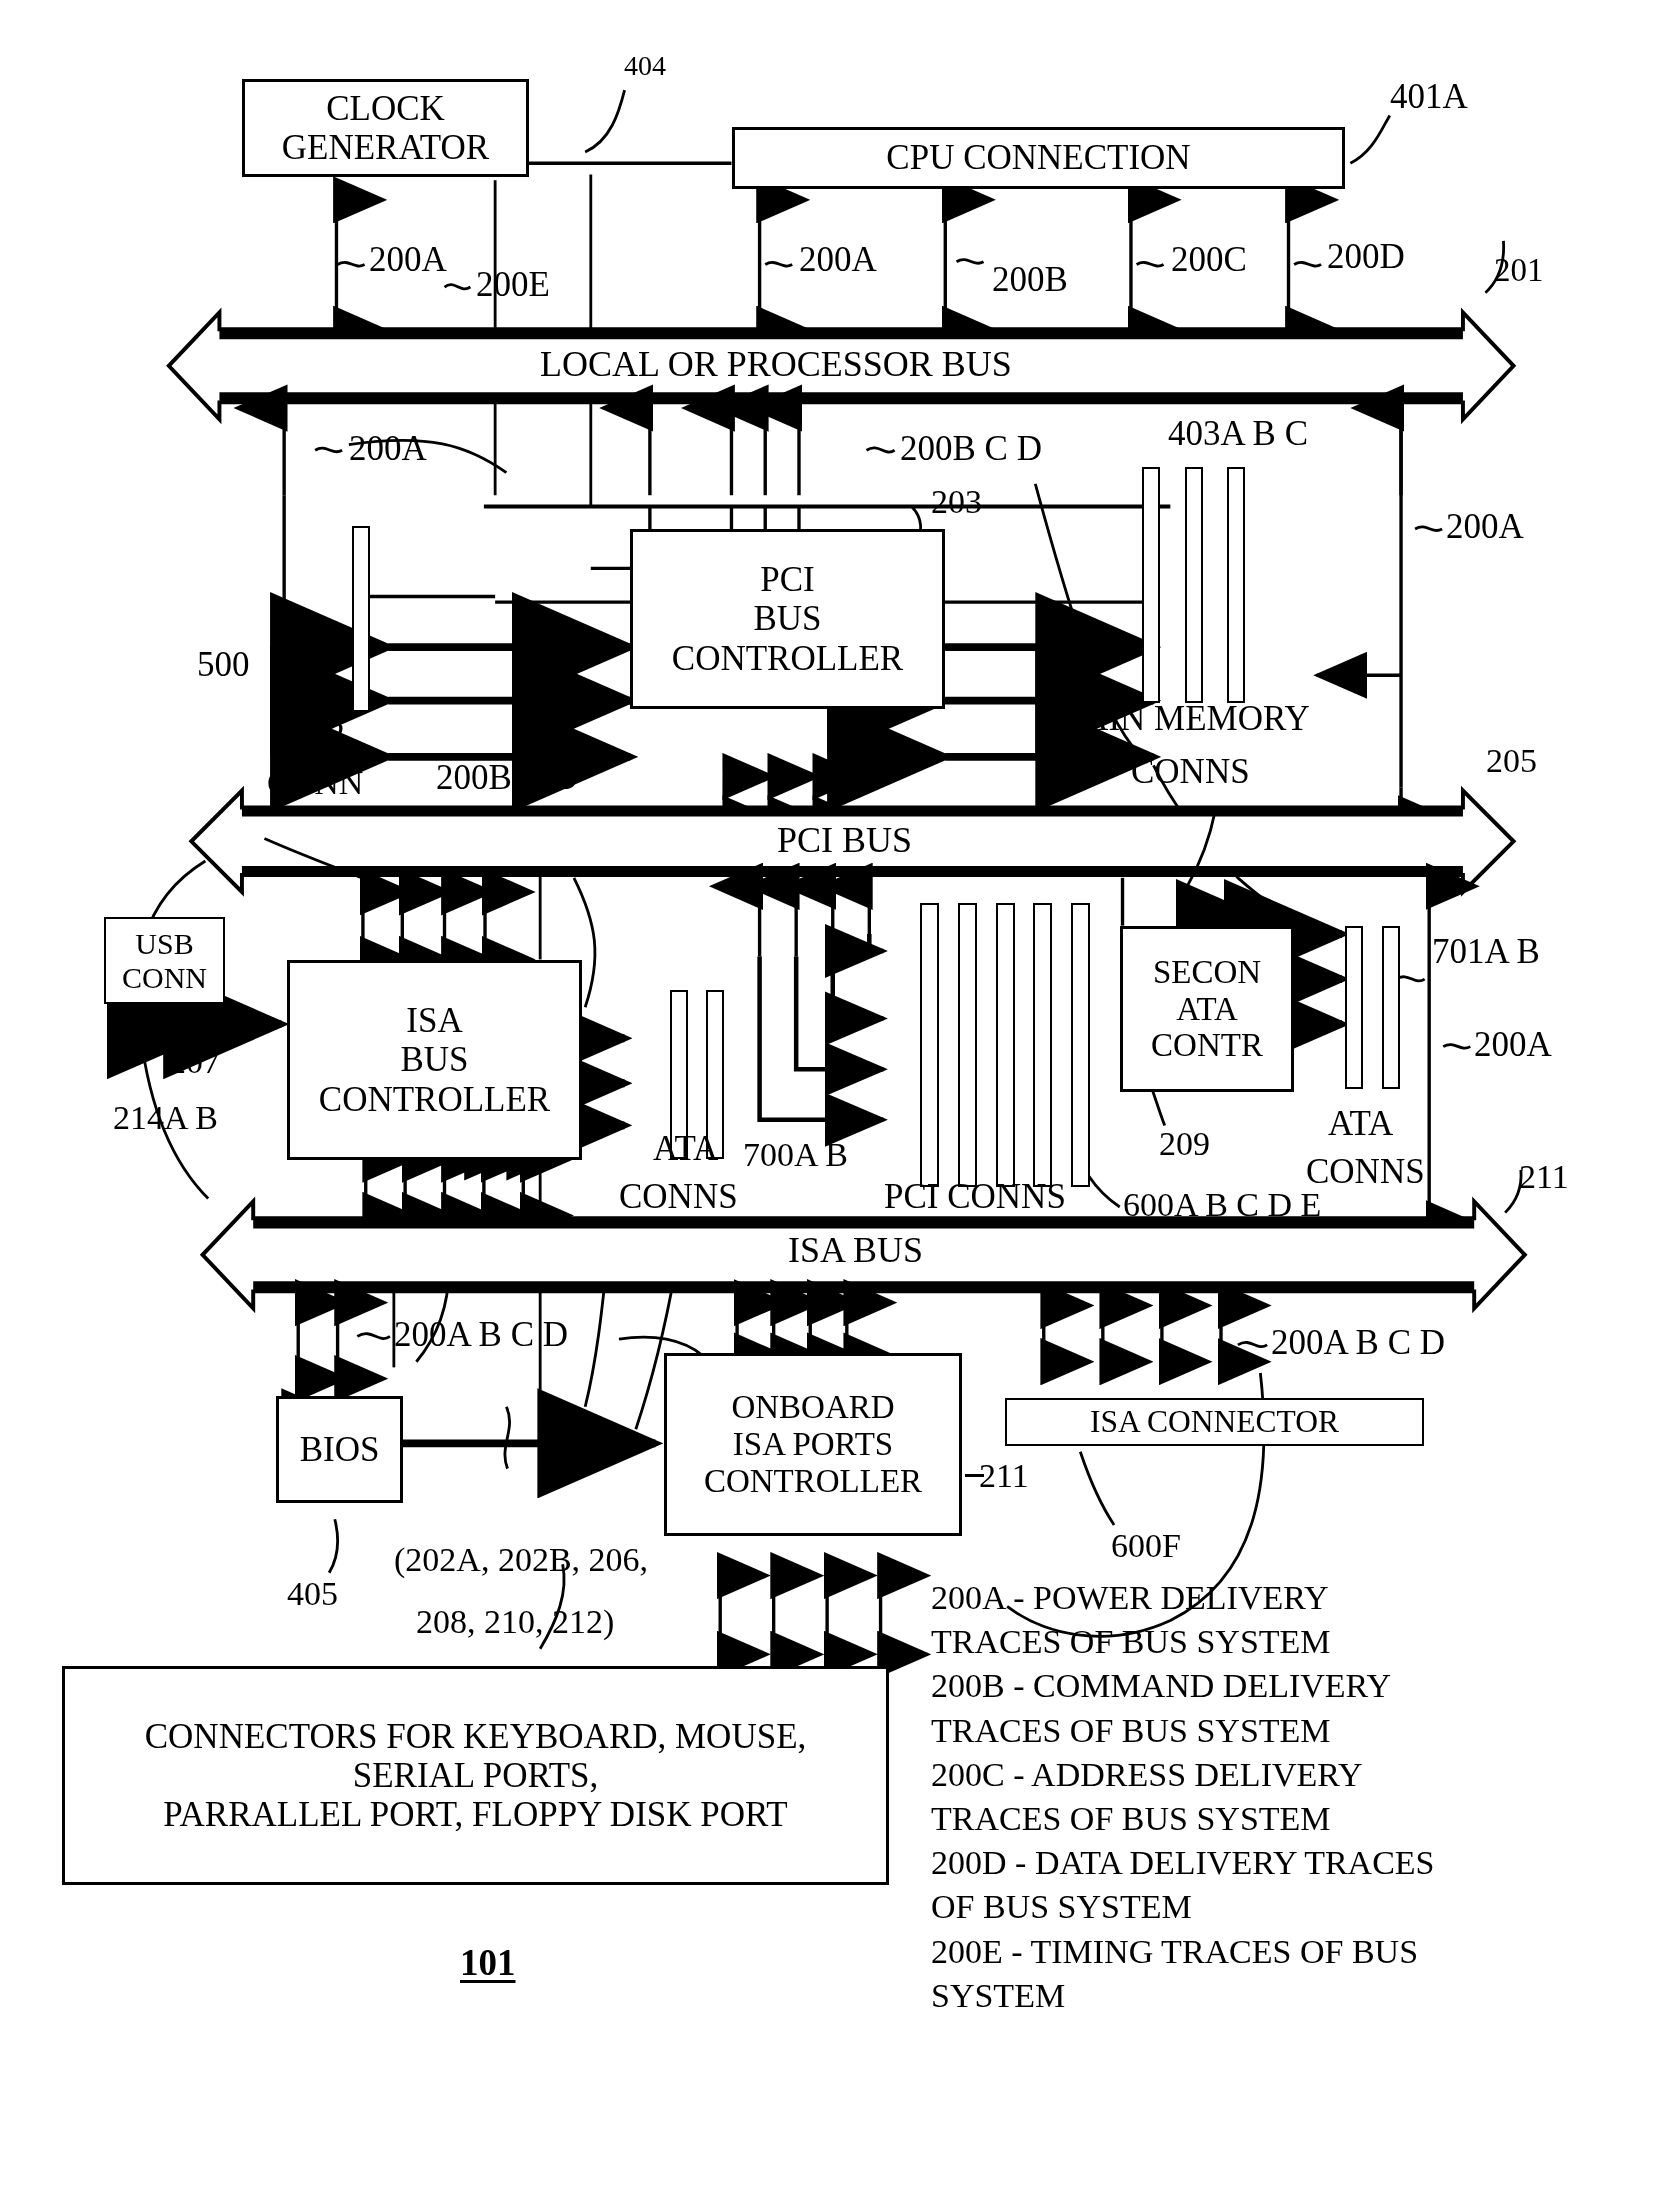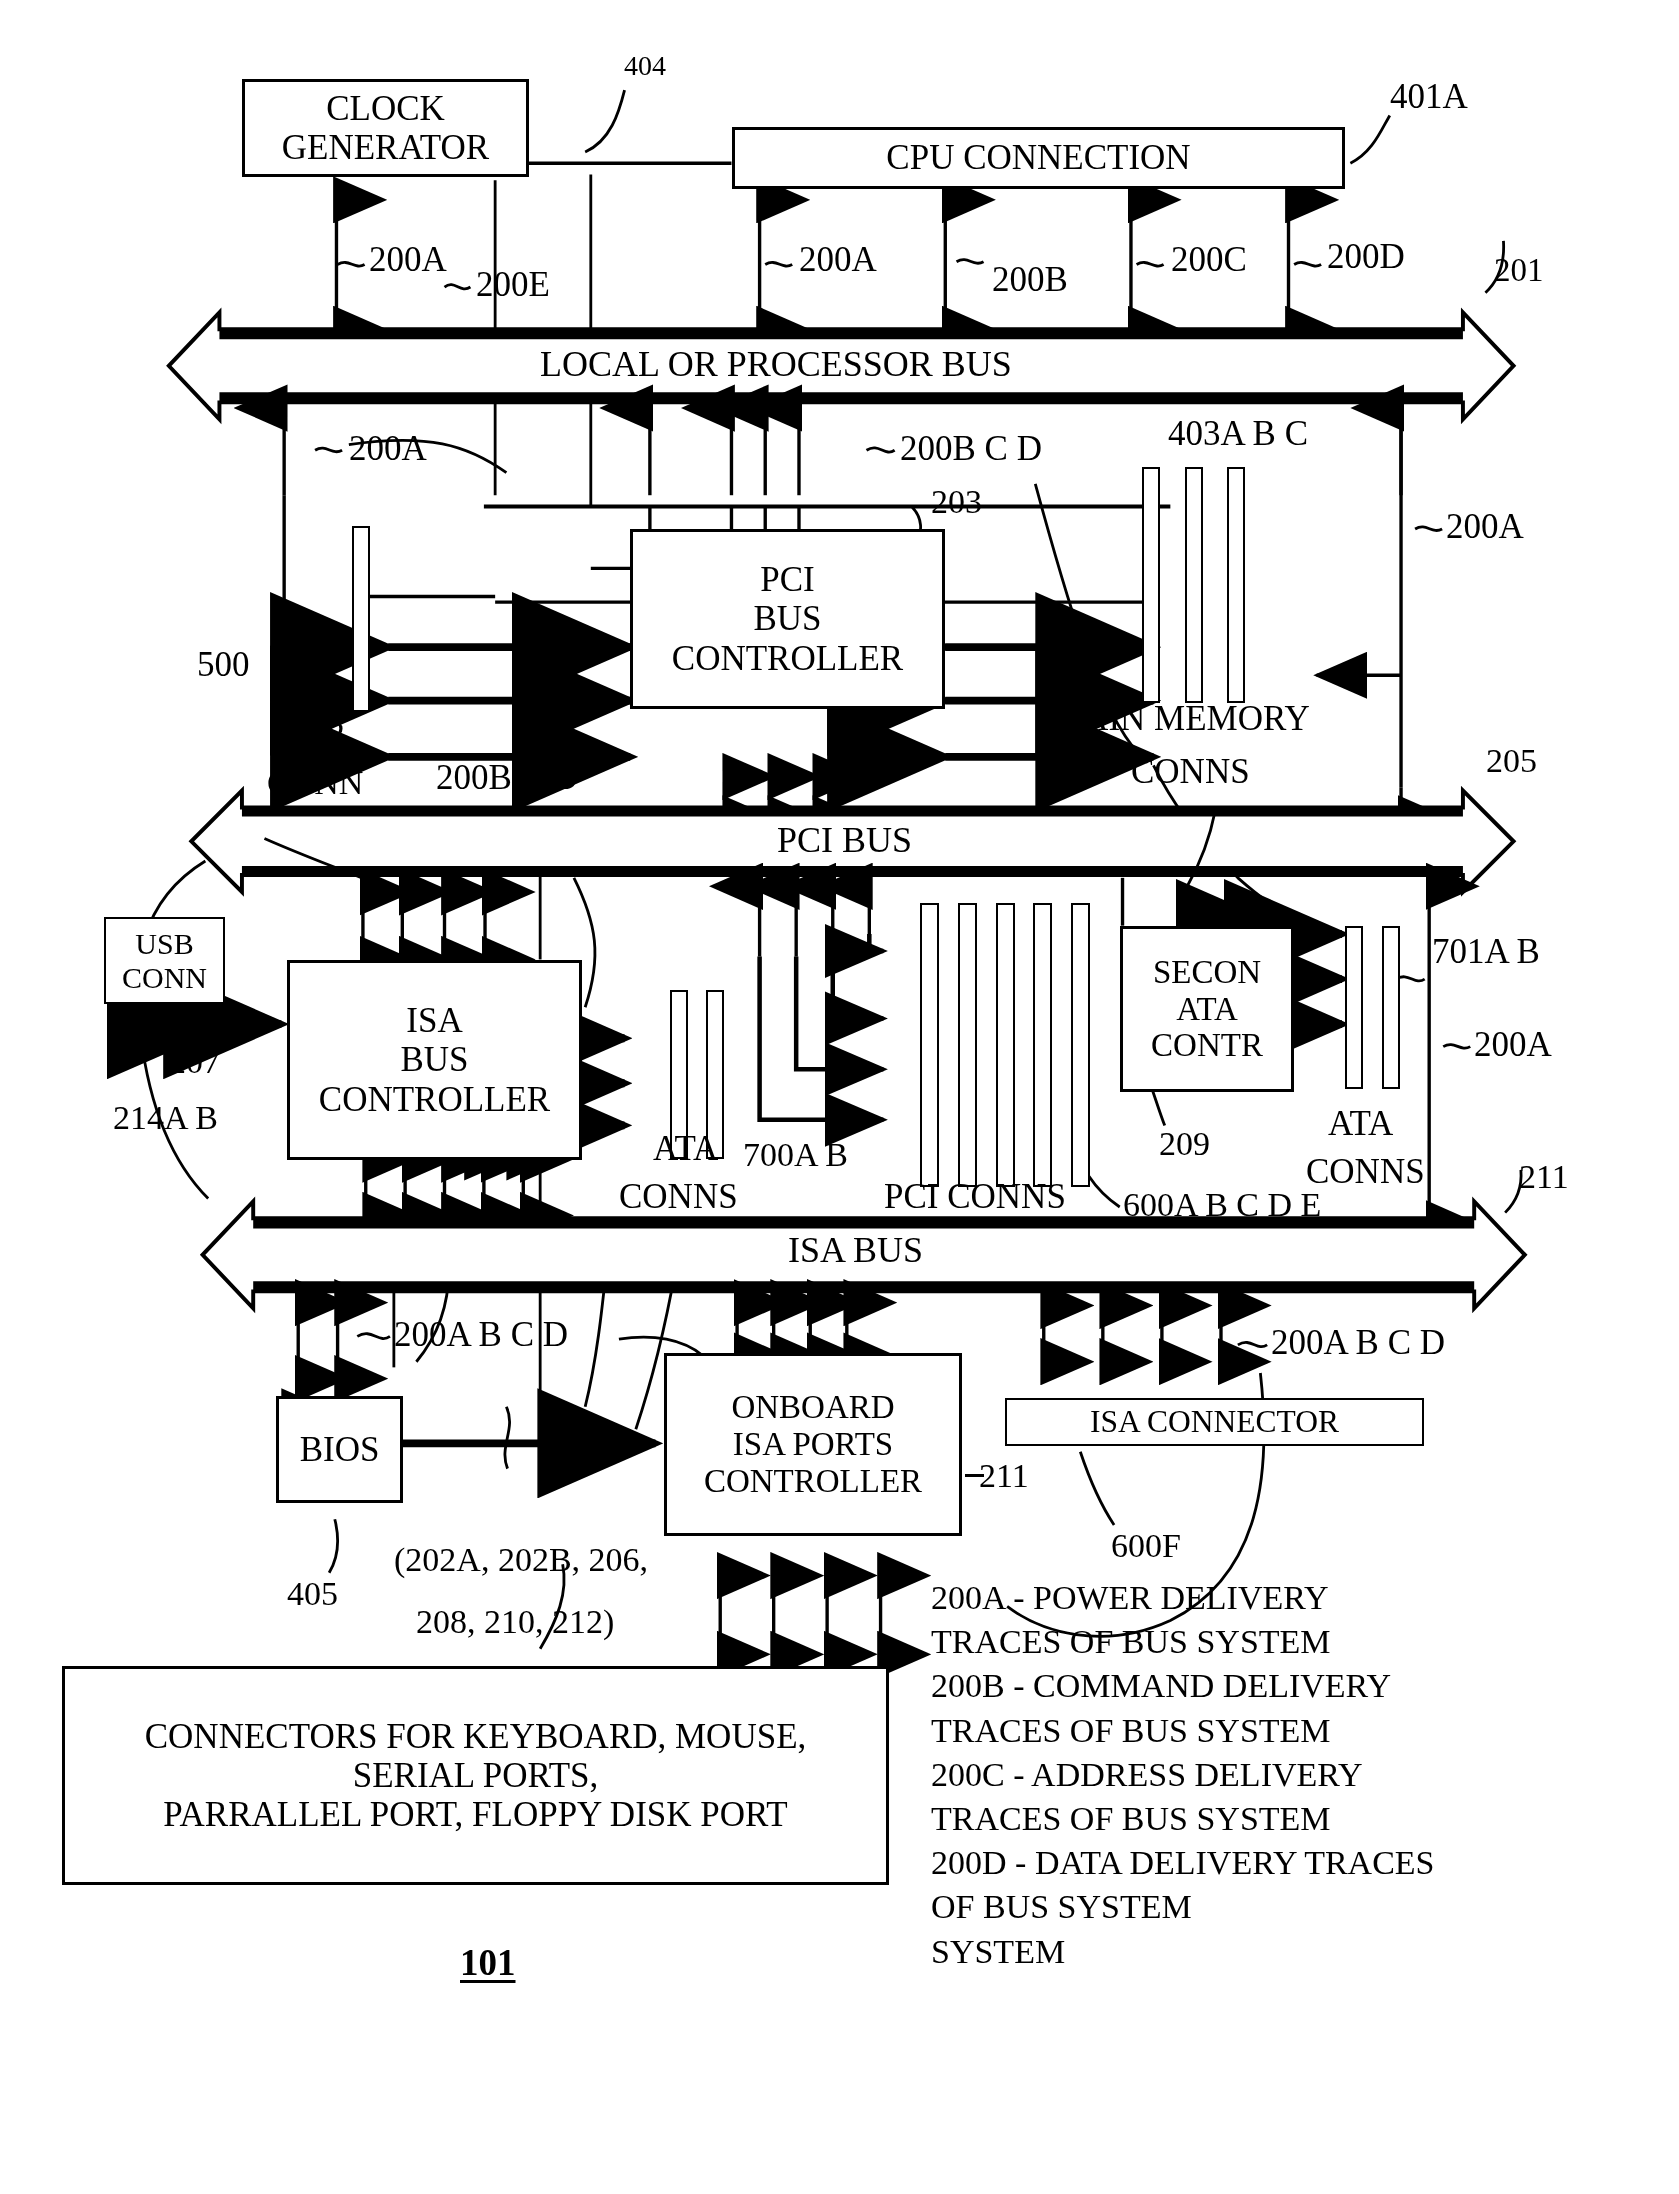--- a/index.html
+++ b/index.html
@@ -393,18 +393,19 @@
     </div>
     <div>
       <div>200C - ADDRESS DELIVERY</div>
       <div>TRACES OF BUS SYSTEM</div>
     </div>
     <div>
       <div>200D - DATA DELIVERY TRACES</div>
       <div>OF BUS SYSTEM</div>
     </div>
     <div>
+      <div>200E - TIMING TRACES OF BUS</div>
       <div>SYSTEM</div>
     </div>
   </div>
 
 </div>
 
 
 </body></html>

